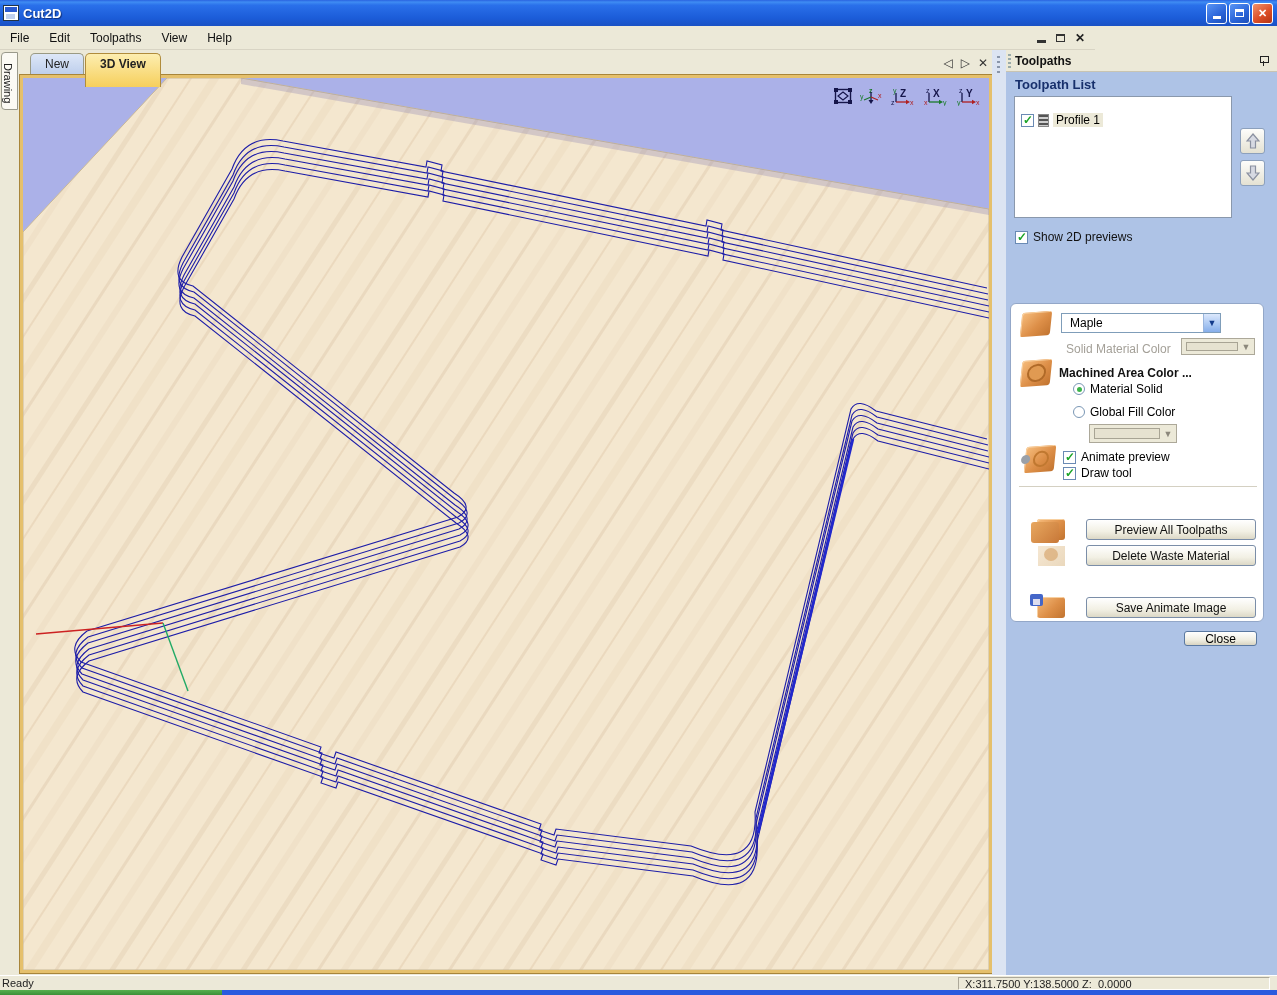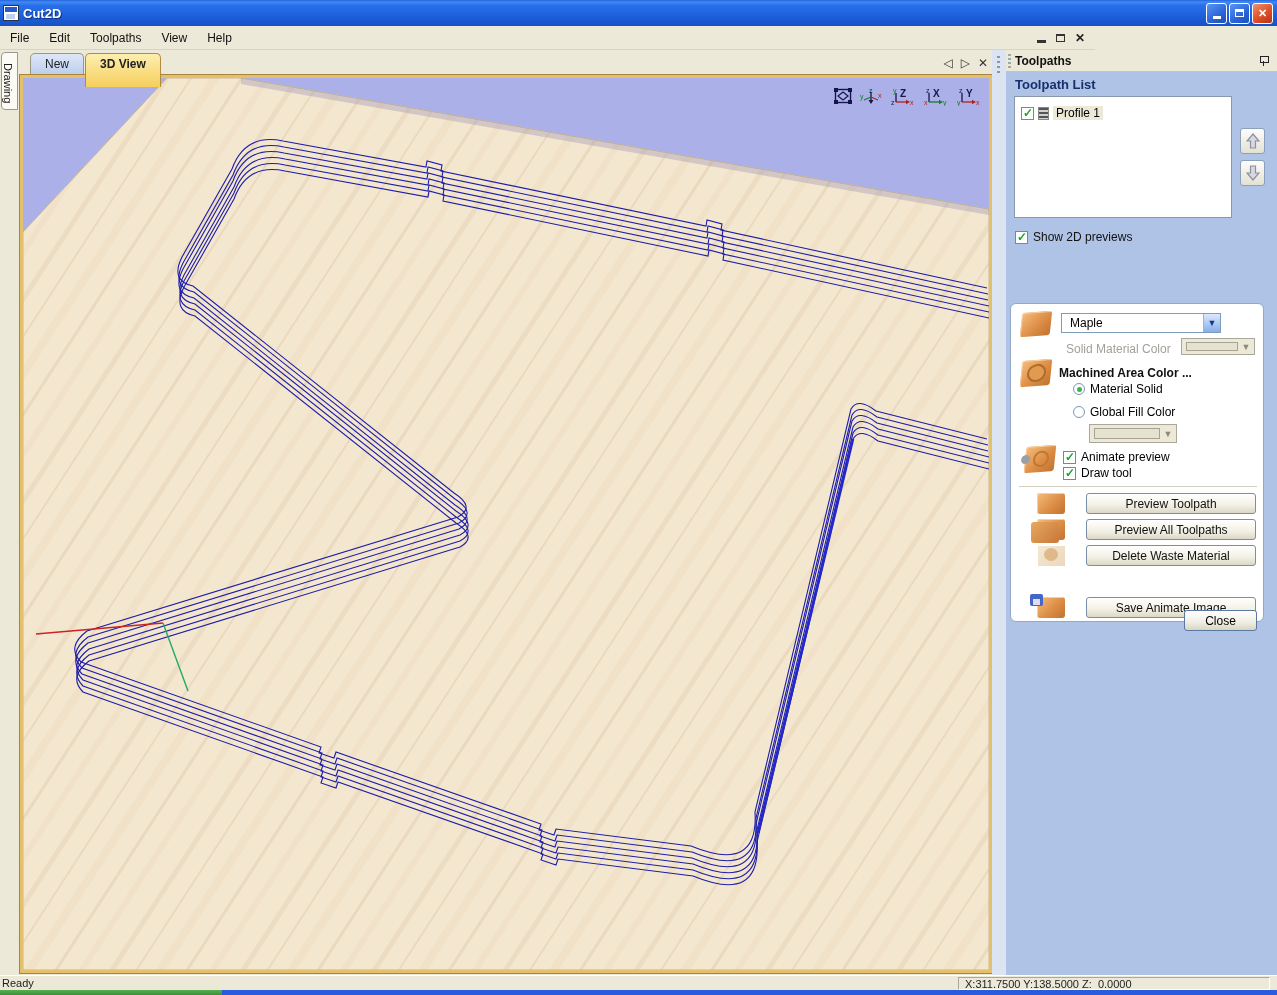--- a/index.html
+++ b/index.html
@@ -67,21 +67,21 @@
     background:repeating-linear-gradient(180deg,#9aa 0 2px,transparent 2px 4px); }
   .rpanel-header .htxt { font-weight:bold; font-size:12px; color:#111; }
   .pin-icon { margin-left:auto; margin-right:8px; width:10px; height:12px; position:relative; }
   .pin-icon:before { content:""; position:absolute; left:1px; top:1px; width:7px; height:5px; border:1px solid #222; background:#ece9d8; }
   .pin-icon:after { content:""; position:absolute; left:4px; top:6px; width:1px; height:5px; background:#222; }
 
   .rbody { position:absolute; left:0; top:22px; width:271px; height:903px; }
   .list-title { position:absolute; left:9px; top:5px; font-weight:bold; font-size:13px; color:#17306c; }
   .tp-list { position:absolute; left:8px; top:24px; width:218px; height:122px; background:#fff;
     border:1px solid #8a98ac; }
-  .tp-row { display:flex; align-items:center; gap:4px; padding:9px 2px 0 6px; }
+  .tp-row { display:flex; align-items:center; gap:4px; padding:16px 2px 0 6px; }
   .cb { width:13px; height:13px; background:#fff; border:1px solid #6a8ab4; position:relative; flex:none; }
   .cb.checked:after { content:"✓"; position:absolute; left:1px; top:-2px; color:#1ca428; font-size:12px; font-weight:bold; }
   .tool-icon { width:11px; height:13px; flex:none;
     background:repeating-linear-gradient(180deg,#555 0 2px,#cfcfcf 2px 4px); border:1px solid #888; }
   .tp-label { background:#ece9d8; padding:0 3px; font-size:12px; }
   .updown { position:absolute; left:234px; }
   .udbtn { width:25px; height:26px; border:1px solid #8ca0bc; border-radius:3px;
     background:linear-gradient(180deg,#fdfdfb,#e4e1d2); display:flex; align-items:center; justify-content:center; margin-bottom:6px; }
   .show2d { position:absolute; left:9px; top:158px; display:flex; align-items:center; gap:5px; font-size:12px; color:#111; }
 
@@ -122,21 +122,21 @@
   .btnrow .ricon { position:absolute; left:26px; top:0; width:28px; height:21px; }
   .xpbtn { position:absolute; left:75px; top:0; width:170px; height:21px; border:1px solid #7b8ea8; border-radius:3px;
     background:linear-gradient(180deg,#ffffff,#f2f0e4 60%,#dcd8c6); font-size:12px; color:#111;
     display:flex; align-items:center; justify-content:center; font-family:"Liberation Sans",sans-serif; }
   .ricon.pale { background:linear-gradient(135deg,#f6e8d4,#ead8bc); box-shadow:inset 1px 1px 0 #fff; }
   .ricon.pale:after { content:""; position:absolute; left:7px; top:3px; width:14px; height:13px; border-radius:50%; background:#d8a870; opacity:.7; }
   .ricon.stack:before { content:""; position:absolute; left:-6px; top:3px; width:28px; height:21px;
     background:linear-gradient(135deg,#e8a860,#c87838); border-radius:3px; }
   .ricon .floppy { position:absolute; left:-7px; top:-3px; width:13px; height:12px; background:#4466c8; border-radius:2px; }
   .ricon .floppy:after { content:""; position:absolute; left:3px; top:5px; width:7px; height:6px; background:#dde; }
-  .close-btn { position:absolute; left:178px; top:538px; width:73px; height:21px; border:1px solid #5a78a0; border-radius:3px;
+  .close-btn { position:absolute; left:178px; top:559px; width:73px; height:15px; border:1px solid #5a78a0; border-radius:3px;
     background:linear-gradient(180deg,#ffffff,#f0eee2 60%,#d8d4c2); font-size:12px;
     display:flex; align-items:center; justify-content:center; }
 
   
   .statusbar { position:absolute; left:0; top:975px; width:1277px; height:15px; background:#ece9d8;
     border-top:1px solid #fff; display:flex; align-items:center; font-size:11px; color:#222; }
   .status-ready { padding-left:2px; }
   .coord-box { position:absolute; left:958px; top:1px; width:312px; height:13px;
     border:1px solid; border-color:#aca899 #fff #fff #aca899; padding-left:6px; white-space:pre; font-size:11px; }
 
@@ -356,24 +356,20 @@
         <span class="cb checked"></span>
         <span>Animate preview</span>
       </div>
       <div class="cb-row" style="left:52px; top:162px;">
         <span class="cb checked"></span>
         <span>Draw tool</span>
       </div>
 
       <div class="divider"></div>
 
-      <div class="btnrow" style="top:189px;">
-        <div class="wood ricon"></div>
-        <button class="xpbtn">Preview Toolpath</button>
-      </div>
       <div class="btnrow" style="top:215px;">
         <div class="wood ricon stack"></div>
         <button class="xpbtn">Preview All Toolpaths</button>
       </div>
       <div class="btnrow" style="top:241px;">
         <div class="ricon pale"></div>
         <button class="xpbtn">Delete Waste Material</button>
       </div>
       <div class="btnrow" style="top:293px;">
         <div class="wood ricon">

